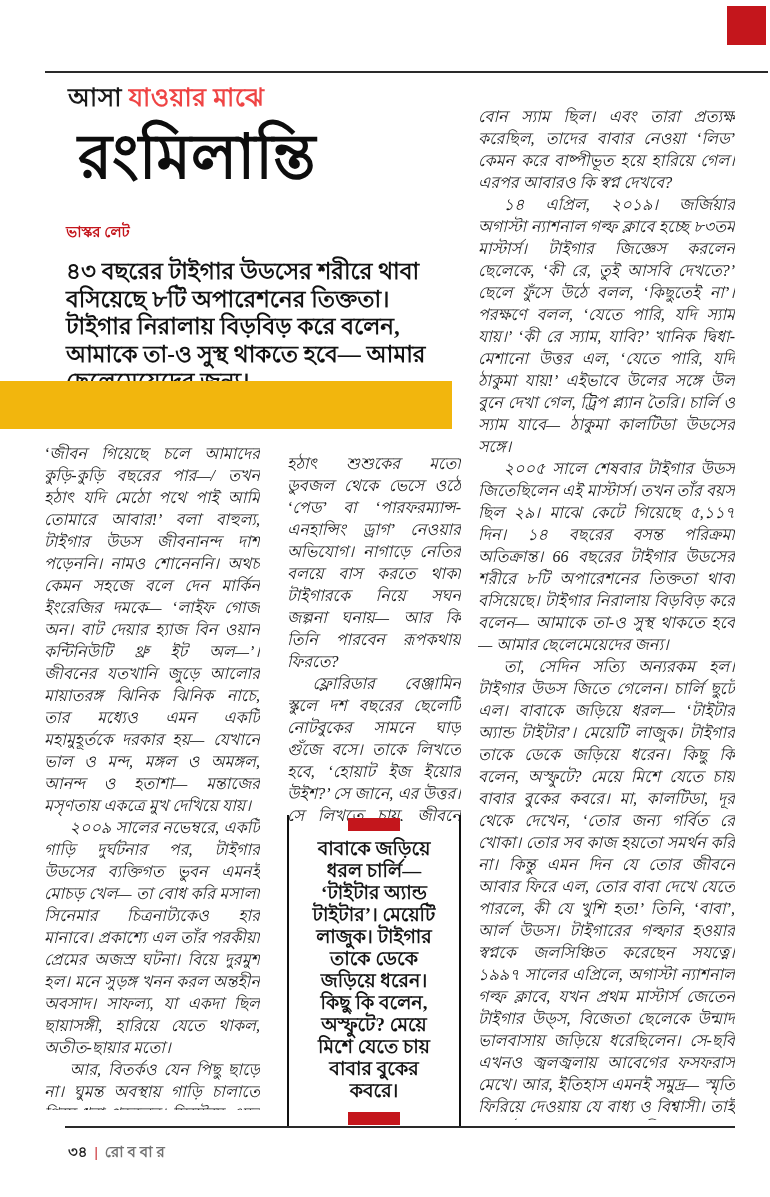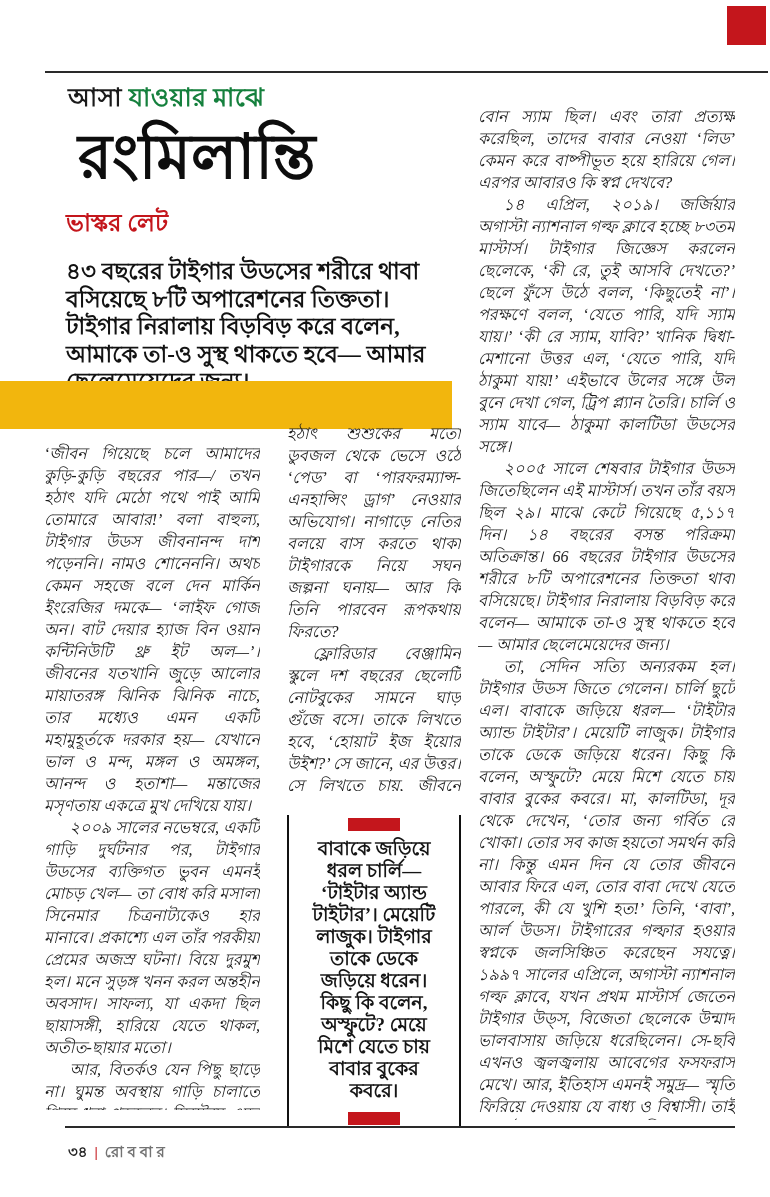--- a/index.html
+++ b/index.html
@@ -6,31 +6,31 @@
   body{
     width:770px;height:1197px;background:#ffffff;position:relative;
     font-family:"Liberation Serif","DejaVu Serif","DejaVu Sans",serif;
     color:#1a1a1a;overflow:hidden;
   }
   .abs{position:absolute;}
   
   .corner-square{left:727px;top:6px;width:39px;height:39px;background:#c4161c;}
   .top-rule{left:45px;top:71px;width:723px;height:2px;background:#2a2a2a;}
   .kicker{left:68px;top:78px;font-size:25px;font-weight:bold;letter-spacing:0.5px;}
-  .kicker .red{color:#15803d;}
+  .kicker .red{color:#ef4444;}
   .headline{left:62px;top:122px;font-size:62px;line-height:1.15;font-weight:bold;color:#0d0d0d;margin-left:16px;}
-  .byline{left:66px;top:204px;font-size:24px;font-weight:bold;color:#c4161c;}
+  .byline{left:66px;top:220px;font-size:15px;font-weight:bold;color:#c4161c;}
   .standfirst{left:66px;top:258px;width:388px;font-size:23px;line-height:27.5px;font-weight:bold;color:#121212;}
   .yellow-bar{left:0;top:381px;width:452px;height:48px;background:#f2b60d;}
   
   .bodytext{font-size:16px;line-height:22px;text-align:justify;overflow:hidden;font-style:italic;}
   .bodytext p{margin:0;}
   .bodytext p.ind{text-indent:1.6em;}
   .col1{left:44px;top:443px;width:216px;height:667px;}
-  .col2{left:287px;top:423px;width:174px;height:368px;}
+  .col2{left:287px;top:453px;width:174px;height:368px;}
   .col3{left:478px;top:106px;width:257px;height:1014px;}
   
   .quote-box{
     left:287px;top:815px;width:174px;height:313px;box-sizing:border-box;
     border-left:2px solid #111;border-right:2px solid #111;
     display:flex;flex-direction:column;align-items:center;overflow:hidden;
   }
   .quote-bar{width:52px;height:13px;background:#c4161c;flex:none;}
   .quote-bar.top{margin-top:3px;}
   .quote-bar.bottom{margin-top:10px;}

